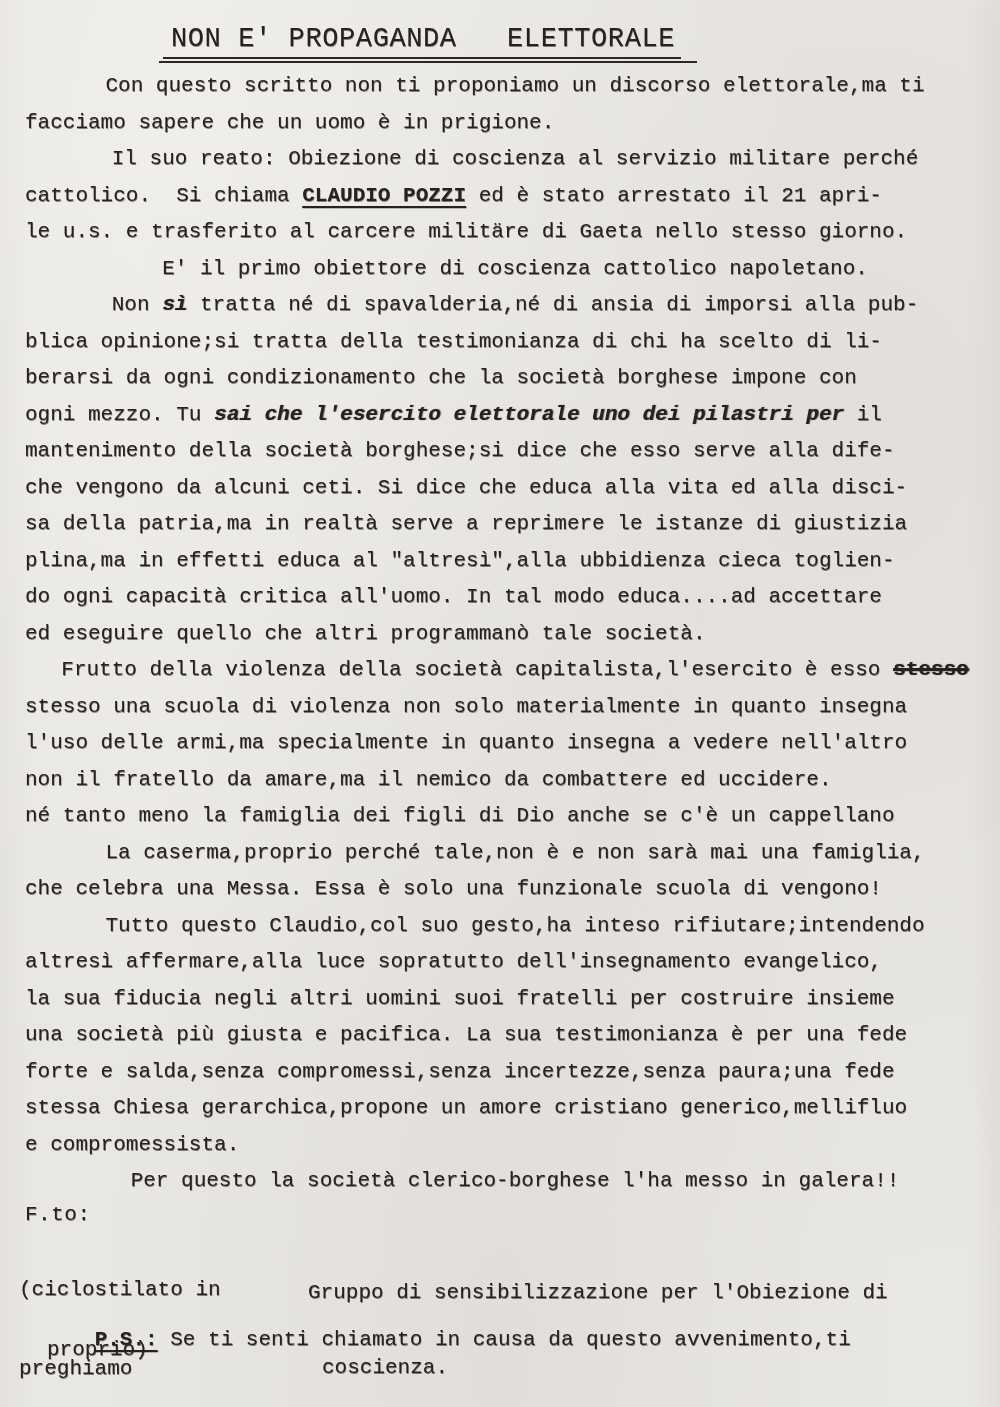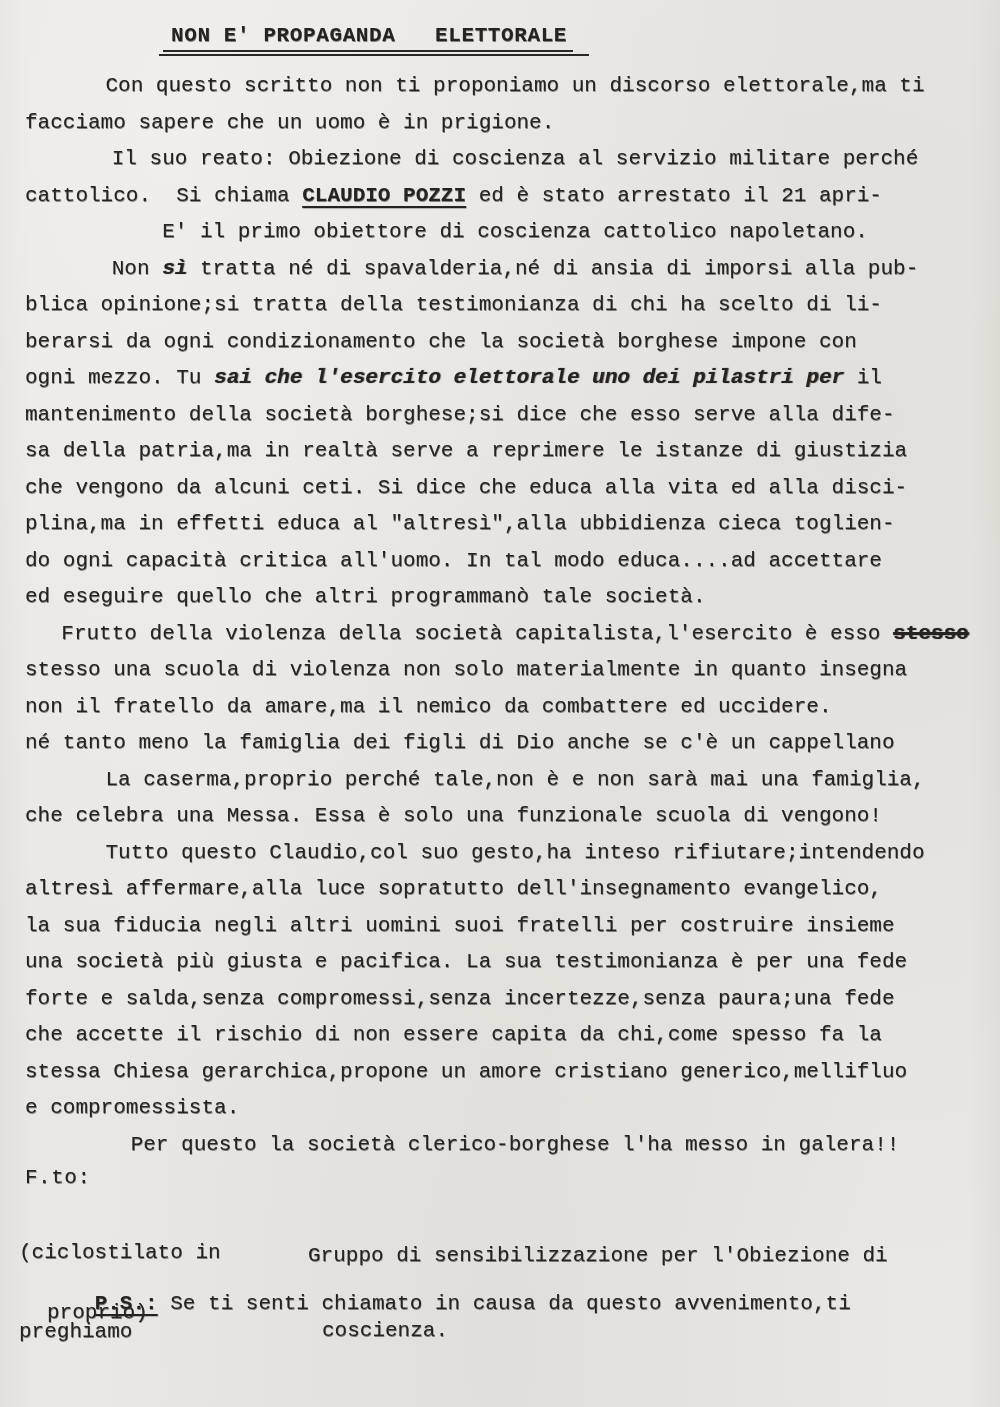--- a/index.html
+++ b/index.html
@@ -28,22 +28,22 @@
   .ink {
     text-shadow: 0.5px 0.5px 0.6px rgba(44,40,36,0.55);
   }
   .title-row {
     margin: 10px 0 0 138px;
     height: 44px;
   }
   .title {
     display: inline-block;
     position: relative;
-    font-weight: bold;
-    font-size: 21px;
+    font-weight: normal;
+    font-size: 27px;
     letter-spacing: 0.6px;
     white-space: pre-wrap;
     padding: 0 6px 3px 8px;
     border-bottom: 2.5px solid #2b2824;
   }
   .title::after {
     content: "";
     position: absolute;
     left: -4px;
     right: -16px;
@@ -112,43 +112,44 @@
 
   <div class="title-row">
     <span class="title">NON E' PROPAGANDA   ELETTORALE</span>
   </div>
 
   <div class="body-lines" id="body-lines">
       <div class="line indent"><span>Con questo scritto non ti proponiamo un discorso elettorale,ma ti</span></div>
       <div class="line"><span>facciamo sapere che un uomo è in prigione.</span></div>
       <div class="line indent"><span>Il suo reato: Obiezione di coscienza al servizio militare perché</span></div>
       <div class="line"><span>cattolico.  Si chiama </span><span class="seg-bu">CLAUDIO POZZI</span><span> ed è stato arrestato il 21 apri-</span></div>
+      <div class="line"><span>le u.s. e trasferito al carcere militäre di Gaeta nello stesso giorno.</span></div>
       <div class="line indent"><span>E' il primo obiettore di coscienza cattolico napoletano.</span></div>
       <div class="line indent"><span>Non </span><span class="seg-b">sì</span><span> tratta né di spavalderia,né di ansia di imporsi alla pub-</span></div>
       <div class="line"><span>blica opinione;si tratta della testimonianza di chi ha scelto di li-</span></div>
       <div class="line"><span>berarsi da ogni condizionamento che la società borghese impone con</span></div>
       <div class="line"><span>ogni mezzo. Tu </span><span class="seg-b">sai che l'esercito elettorale uno dei pilastri per</span><span> il</span></div>
       <div class="line"><span>mantenimento della società borghese;si dice che esso serve alla dife-</span></div>
+      <div class="line"><span>che vengono da alcuni ceti. Si dice che educa alla vita ed alla disci-</span></div>
       <div class="line"><span>sa della patria,ma in realtà serve a reprimere le istanze di giustizia</span></div>
-      <div class="line"><span>che vengono da alcuni ceti. Si dice che educa alla vita ed alla disci-</span></div>
       <div class="line"><span>plina,ma in effetti educa al "altresì",alla ubbidienza cieca toglien-</span></div>
       <div class="line"><span>do ogni capacità critica all'uomo. In tal modo educa....ad accettare</span></div>
       <div class="line"><span>ed eseguire quello che altri programmanò tale società.</span></div>
       <div class="line indent"><span>Frutto della violenza della società capitalista,l'esercito è esso </span><span class="seg-strike">stesso</span></div>
       <div class="line"><span>stesso una scuola di violenza non solo materialmente in quanto insegna</span></div>
+      <div class="line"><span>l'uso delle armi,ma specialmente in quanto insegna a vedere nell'altro</span></div>
       <div class="line"><span>non il fratello da amare,ma il nemico da combattere ed uccidere.</span></div>
       <div class="line"><span>né tanto meno la famiglia dei figli di Dio anche se c'è un cappellano</span></div>
       <div class="line indent"><span>La caserma,proprio perché tale,non è e non sarà mai una famiglia,</span></div>
       <div class="line"><span>che celebra una Messa. Essa è solo una funzionale scuola di vengono!</span></div>
       <div class="line indent"><span>Tutto questo Claudio,col suo gesto,ha inteso rifiutare;intendendo</span></div>
       <div class="line"><span>altresì affermare,alla luce sopratutto dell'insegnamento evangelico,</span></div>
       <div class="line"><span>la sua fiducia negli altri uomini suoi fratelli per costruire insieme</span></div>
       <div class="line"><span>una società più giusta e pacifica. La sua testimonianza è per una fede</span></div>
       <div class="line"><span>forte e salda,senza compromessi,senza incertezze,senza paura;una fede</span></div>
-      <div class="line"><span>che accette il rischio di non essere capita da chi,come spesso fa la</span></div>
       <div class="line"><span>stessa Chiesa gerarchica,propone un amore cristiano generico,mellifluo</span></div>
       <div class="line"><span>e compromessista.</span></div>
       <div class="line indent"><span>Per questo la società clerico-borghese l'ha messo in galera!!</span></div>
     </div>
 
   <div class="fto">F.to:</div>
 
   <div class="sig-row">
     <div class="sig-left">
       <div>(ciclostilato in</div>

